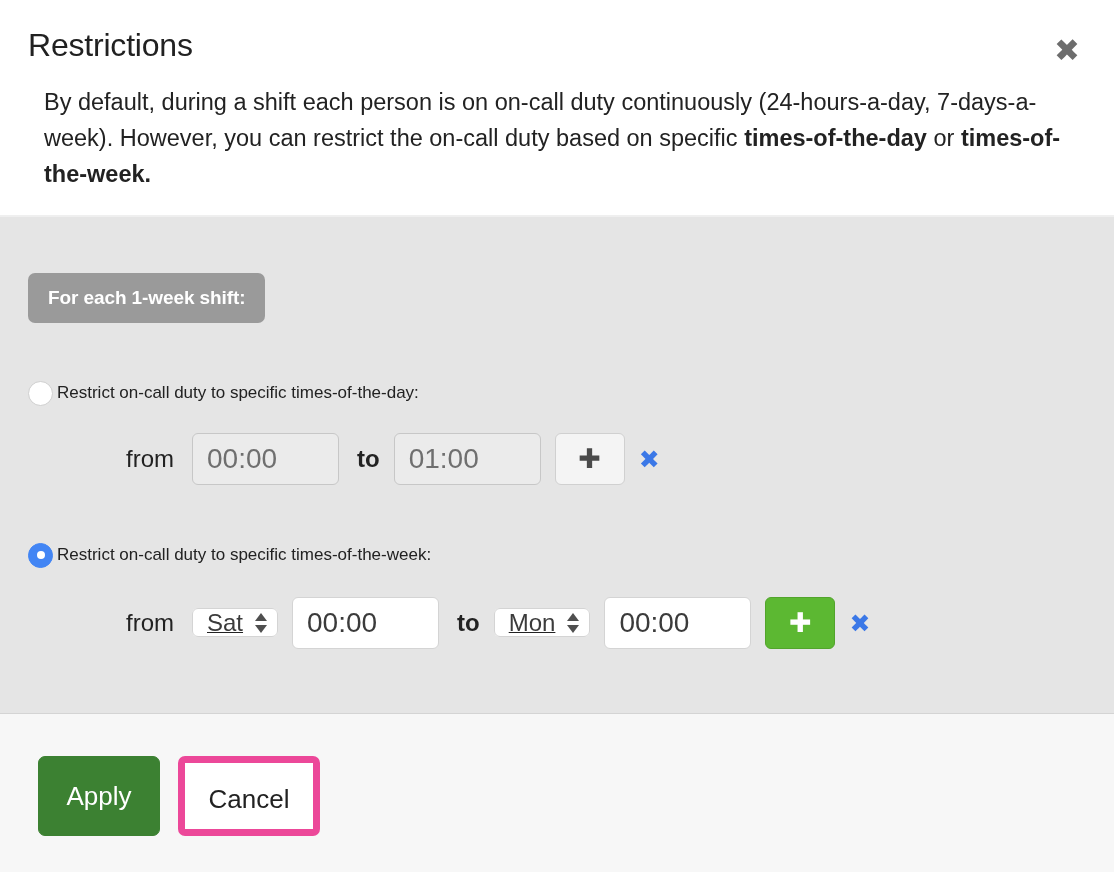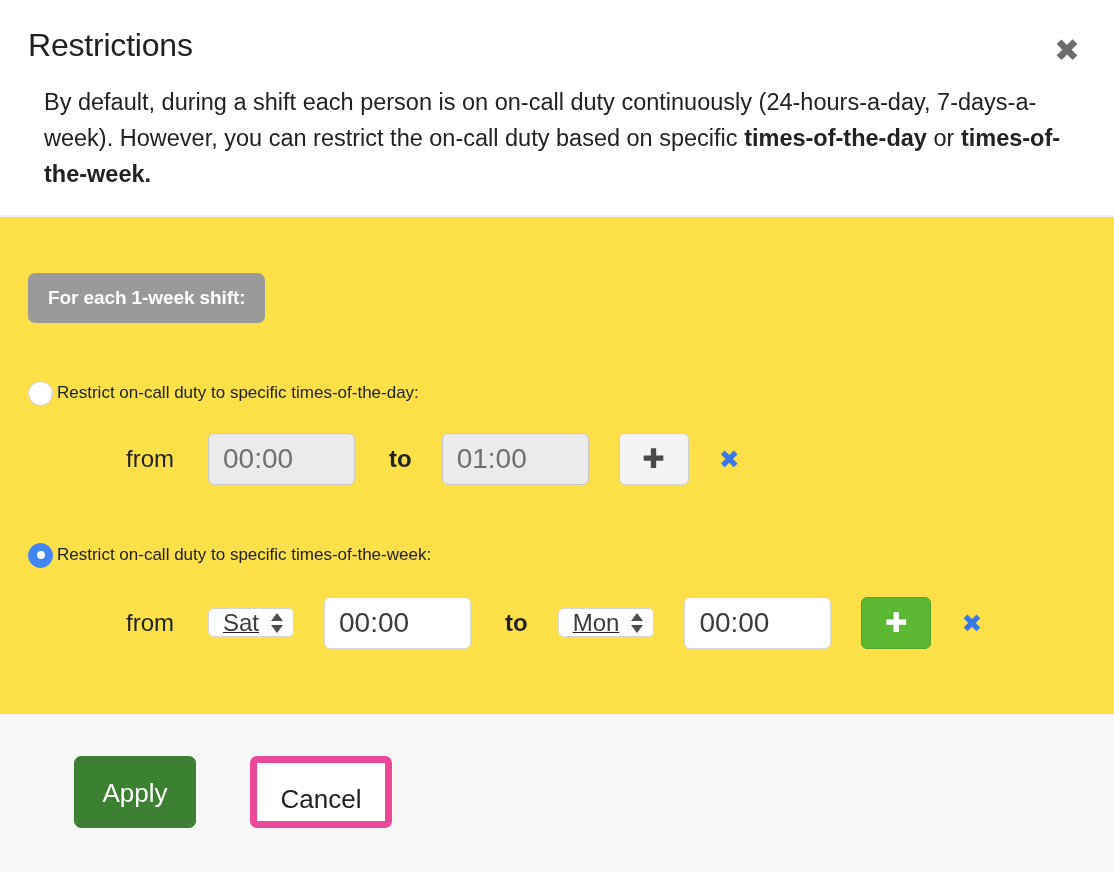--- a/index.html
+++ b/index.html
@@ -70,21 +70,21 @@
     border: none;
     padding: 0;
     font-family: "DejaVu Sans", sans-serif;
   }
 
   
   .dialog-body {
     flex: 1 1 auto;
     padding: 56px 28px 0 28px;
     box-sizing: border-box;
-    background: #fde047;
+    background: #e5e5e5;
     position: relative;
   }
 
   .shift-badge {
     display: inline-block;
     background: #9a9a9a;
     color: #ffffff;
     font-weight: bold;
     font-size: 19px;
     line-height: 22px;
@@ -136,21 +136,21 @@
     color: #222222;
     cursor: pointer;
     white-space: nowrap;
   }
 
   .controls-row {
     display: flex;
     align-items: center;
     margin-top: 26px;
     margin-left: 98px;
-    gap: 16px;
+    gap: 0;
   }
   .controls-row.week-row {
     margin-top: 28px;
     margin-left: 98px;
   }
 
   .conj {
     font-size: 24px;
     color: #222222;
     white-space: nowrap;
@@ -267,24 +267,23 @@
     align-items: flex-start;
     gap: 18px;
   }
   .btn {
     box-sizing: border-box;
     font-family: "Liberation Sans", sans-serif;
     font-size: 26px;
     border-radius: 7px;
     cursor: pointer;
     padding: 0 22px;
-    height: 72px;
+    height: 80px;
     line-height: 72px;
     text-align: center;
-    margin-left: 36px;
   }
   .btn-apply {
     background: #3c8132;
     border: 1px solid #3c8132;
     color: #ffffff;
     min-width: 122px;
   }
   .btn-cancel {
     background: #ffffff;
     border: 7px solid #ec4899;

